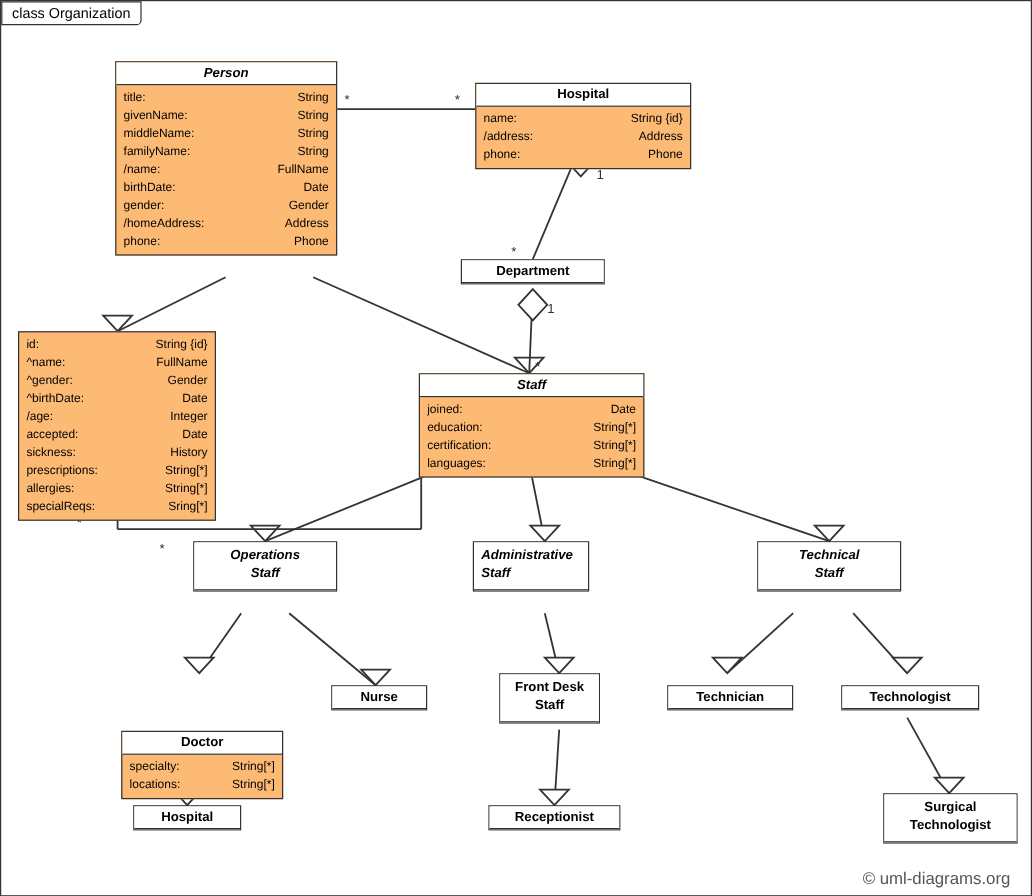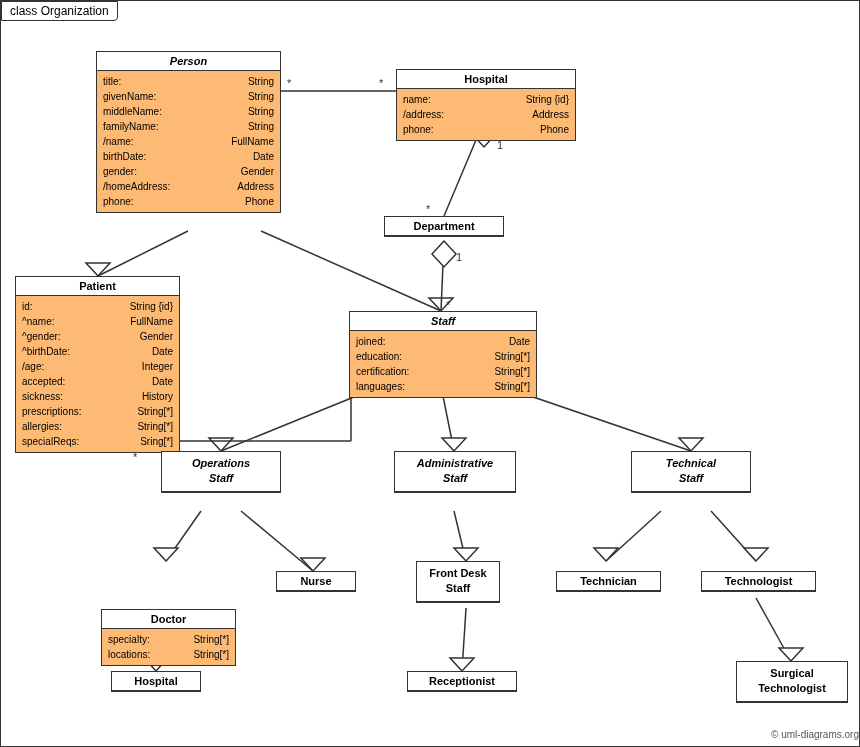--- a/index.html
+++ b/index.html
@@ -64,22 +64,22 @@
       position: absolute;
       top: 0; left: 0;
       width: 860px;
       height: 747px;
       pointer-events: none;
     }
 
     .copyright {
       position: absolute;
       bottom: 6px;
-      right: 0;
-      font-size: 10px;
+      right: 17px;
+      font-size: 14px;
       color: #555;
       text-align: center;
     }
   </style>
 </head>
 <body>
 
 <div id="diagram-container">
   <div class="diagram-title">class Organization</div>
 
@@ -202,21 +202,20 @@
           <span class="attr-type">Address</span>
         </div>
       <div class="attr-row">
           <span class="attr-name">phone:</span>
           <span class="attr-type">Phone</span>
         </div>
     </div>
   </div>
 
   <div class="uml-class" style="left:14px; top:275px; width:165px;">
-    <div class="class-name no-italic">Patient</div>
     <div class="class-attrs">
       <div class="attr-row">
           <span class="attr-name">id:</span>
           <span class="attr-type">String {id}</span>
         </div>
       <div class="attr-row">
           <span class="attr-name">^name:</span>
           <span class="attr-type">FullName</span>
         </div>
       <div class="attr-row">
@@ -277,21 +276,21 @@
           <span class="attr-name">languages:</span>
           <span class="attr-type">String[*]</span>
         </div>
     </div>
   </div>
 
   <div class="uml-class" style="left:160px; top:450px; width:120px; text-align:center;">
     <div class="class-name" style="padding: 4px 6px; line-height:1.4;">Operations<br>Staff</div>
   </div>
 
-  <div class="uml-class" style="left:393px; top:450px; width:122px; text-align:center;">
+  <div class="uml-class" style="left:393px; top:450px; width:97px; text-align:left;">
     <div class="class-name" style="padding: 4px 6px; line-height:1.4;">Administrative<br>Staff</div>
   </div>
 
   <div class="uml-class" style="left:630px; top:450px; width:120px; text-align:center;">
     <div class="class-name" style="padding: 4px 6px; line-height:1.4;text-align:center;">Technical<br>Staff</div>
   </div>
 
   <div class="uml-class" style="left:100px; top:560px; width:135px;margin-top:48px;">
     <div class="class-name no-italic">Doctor</div>
     <div class="class-attrs">

